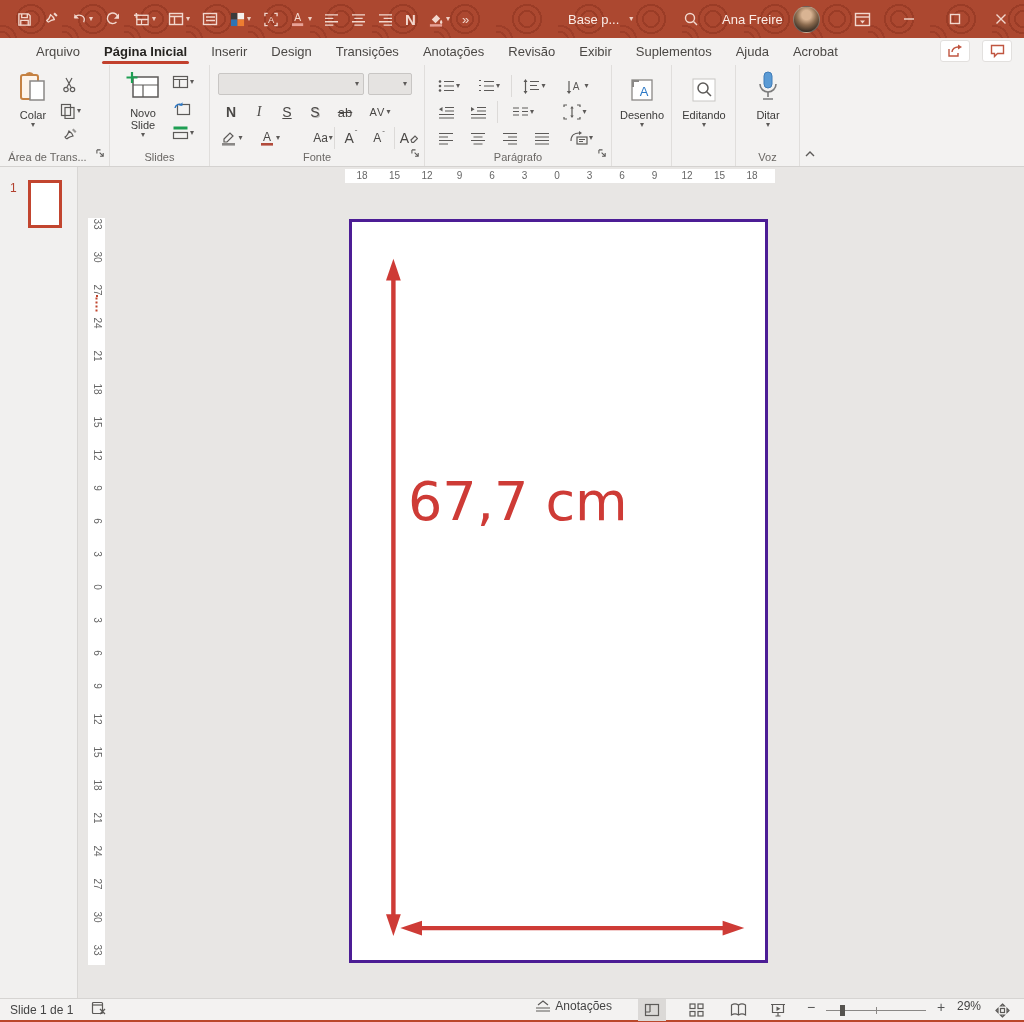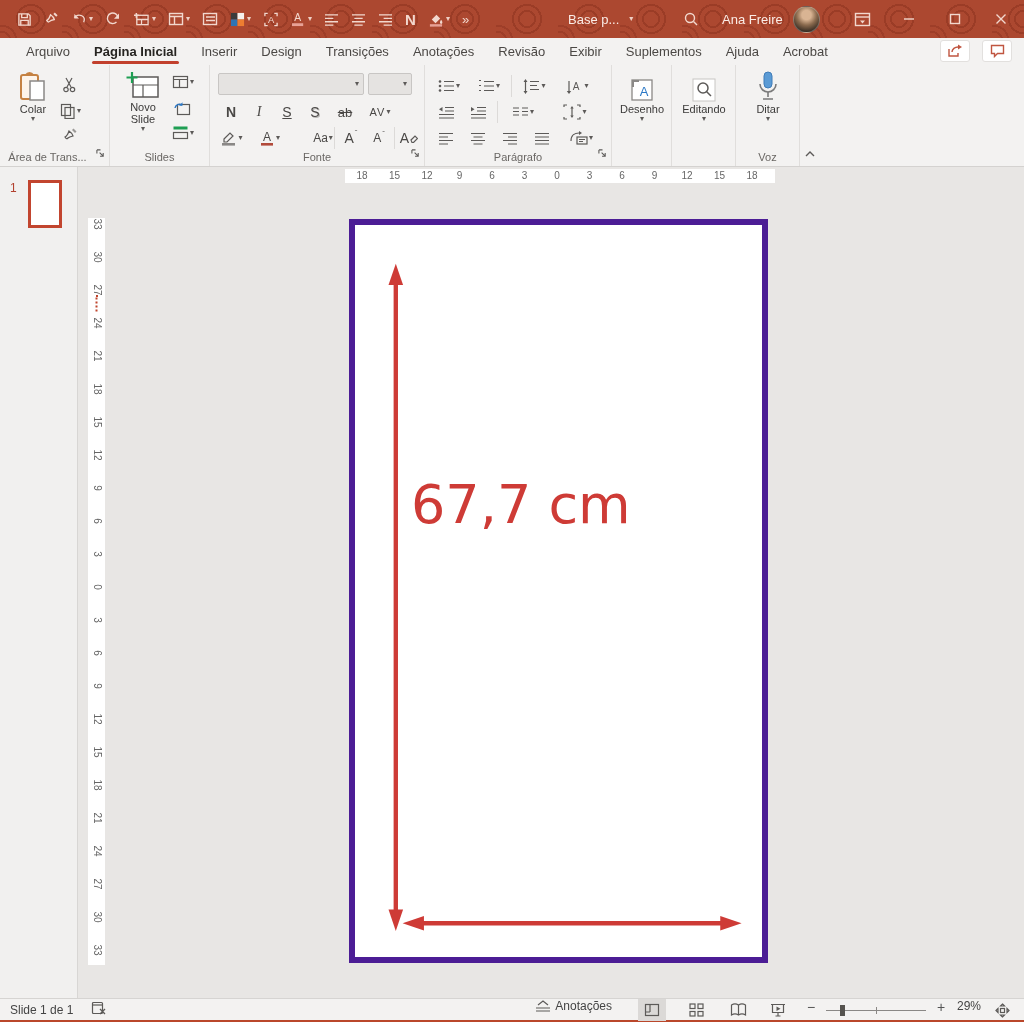--- a/index.html
+++ b/index.html
@@ -24,36 +24,36 @@
   .tb-fill { fill:#F2D8CE; }
   .doc-title { position:absolute; left:568px; top:0; height:38px; display:flex; align-items:center; gap:10px; font-size:13px; color:#FBEDE7; }
   .search-btn { position:absolute; left:678px; top:7px; width:26px; height:24px; display:flex; align-items:center; justify-content:center; }
   .account { position:absolute; left:722px; top:0; height:38px; display:flex; align-items:center; gap:10px; color:#FBEDE7; font-size:13px; }
   .avatar { width:27px; height:27px; border-radius:50%; background:radial-gradient(circle at 50% 32%, #D9B493 22%, #8A6A4E 48%, #3A2E24 78%, #23201C 100%); border:1px solid rgba(255,255,255,.25); }
   .win-ctrls { position:absolute; right:0; top:0; height:38px; display:flex; align-items:center; }
   .win-ctrls .wbtn { width:46px; height:38px; display:flex; align-items:center; justify-content:center; color:#FBEDE7; font-size:13px; }
   .ribbon-display-btn { position:absolute; right:148px; top:7px; width:28px; height:24px; display:flex; align-items:center; justify-content:center; }
 
   
-  .tabrow { height:27px; flex:0 0 27px; background:#F3F2F1; display:flex; padding-left:14px; position:relative; }
+  .tabrow { height:27px; flex:0 0 27px; background:#F3F2F1; display:flex; padding-left:24px; position:relative; }
   .tab { font-size:13px; color:#4B4845; padding:0 12px; height:27px; display:flex; align-items:center; position:relative; white-space:nowrap; cursor:default; }
   .tab.active { color:#262421; font-weight:bold; }
   .tab.active::after { content:""; position:absolute; left:10px; right:10px; bottom:1px; height:3px; border-radius:2px; background:#C2402D; }
   .tab-side-btns { position:absolute; right:12px; top:2px; display:flex; gap:12px; }
   .side-btn { width:30px; height:22px; background:#FFFFFF; border:1px solid #E2E0DE; border-radius:3px; display:flex; align-items:center; justify-content:center; }
 
   
   .ribbon { height:102px; flex:0 0 102px; background:#F3F2F1; border-bottom:1px solid #D4D2D0; display:flex; position:relative; }
   .rgroup { position:relative; height:100%; border-right:1px solid #E0DEDC; }
   .g-clip { width:110px; } .g-slides { width:100px; } .g-font { width:215px; } .g-para { width:187px; }
   .g-draw { width:60px; } .g-edit { width:64px; } .g-pdf { width:132px; } .g-voice { width:64px; } .g-designer { width:68px; } .g-collapse { width:23px; border-right:none; }
   .grp-label { position:absolute; bottom:3px; left:0; right:0; text-align:center; font-size:11px; color:#6A6764; white-space:nowrap; overflow:hidden; }
   .launcher { position:absolute; bottom:4px; right:4px; }
   .bigbtn { position:absolute; display:flex; flex-direction:column; align-items:center; font-size:11px; color:#3B3A39; text-align:center; cursor:default; }
-  .bigbtn .cap { margin-top:0; line-height:12px; }
+  .bigbtn .cap { margin-top:6px; line-height:12px; }
   .chev { font-size:8px; color:#5C5A58; line-height:8px; }
   .smallbtn { position:absolute; display:flex; align-items:center; gap:1px; }
   .ic { stroke:#5C5A58; stroke-width:1.2; fill:none; }
   .icf { fill:#5C5A58; }
   .combo { position:absolute; height:22px; background:#E5E3E1; border:1px solid #C8C6C4; border-radius:2px; display:flex; align-items:center; justify-content:flex-end; padding-right:4px; color:#999; }
   .fletter { font-size:14px; color:#4A4846; }
   .fcell { position:absolute; width:26px; height:22px; display:flex; align-items:center; justify-content:center; gap:1px; }
   .vsep { position:absolute; width:1px; background:#DCDAD8; }
 
   
@@ -61,21 +61,21 @@
   .thumb-panel { position:absolute; left:0; top:0; bottom:0; width:78px; background:#F1F0EF; border-right:1px solid #D8D6D4; }
   .thumb-num { position:absolute; left:10px; top:14px; font-size:12px; color:#B3402E; }
   .thumb-box { position:absolute; left:28px; top:13px; width:34px; height:48px; background:#FFFFFF; border:3px solid #C2452F; }
 
   .h-ruler { position:absolute; left:345px; top:2px; width:430px; height:14px; background:#FFFFFF; }
   .h-ruler span { position:absolute; top:1px; transform:translateX(-50%); font-size:10px; color:#666; }
   .v-ruler { position:absolute; left:88px; top:51px; width:17px; height:747px; background:#FFFFFF; }
   .v-ruler span { position:absolute; left:0; width:17px; height:16px; line-height:16px; text-align:center; font-size:10px; color:#666; transform:rotate(90deg); }
   .v-marker { position:absolute; left:2px; top:84px; width:12px; border-top:2px dotted #C0452C; }
 
-  .slide { position:absolute; left:349px; top:52px; width:419px; height:744px; background:#FFFFFF; border:6px solid #4c1d95; }
+  .slide { position:absolute; left:349px; top:52px; width:419px; height:744px; background:#FFFFFF; border:3px solid #4c1d95; }
   .dim-svg { position:absolute; inset:0; width:100%; height:100%; }
   .dim-text { position:absolute; color:#CE3B36; font-family:"DejaVu Sans", sans-serif; font-size:54px; letter-spacing:0px; white-space:nowrap; }
   .dim-h { left:56px; top:248px; }
   .dim-w { left:124px; top:612px; }
 
   
   .statusbar { height:24px; flex:0 0 24px; background:#F3F2F1; border-top:1px solid #D6D4D2; border-bottom:2px solid #BA472B; display:flex; align-items:center; font-size:12px; color:#444; position:relative; }
   .sb-left { display:flex; align-items:center; gap:18px; padding-left:10px; }
   .sb-right { position:absolute; right:8px; display:flex; align-items:flex-start; height:100%; }
   .viewbtn { width:28px; height:22px; display:flex; align-items:center; justify-content:center; }

